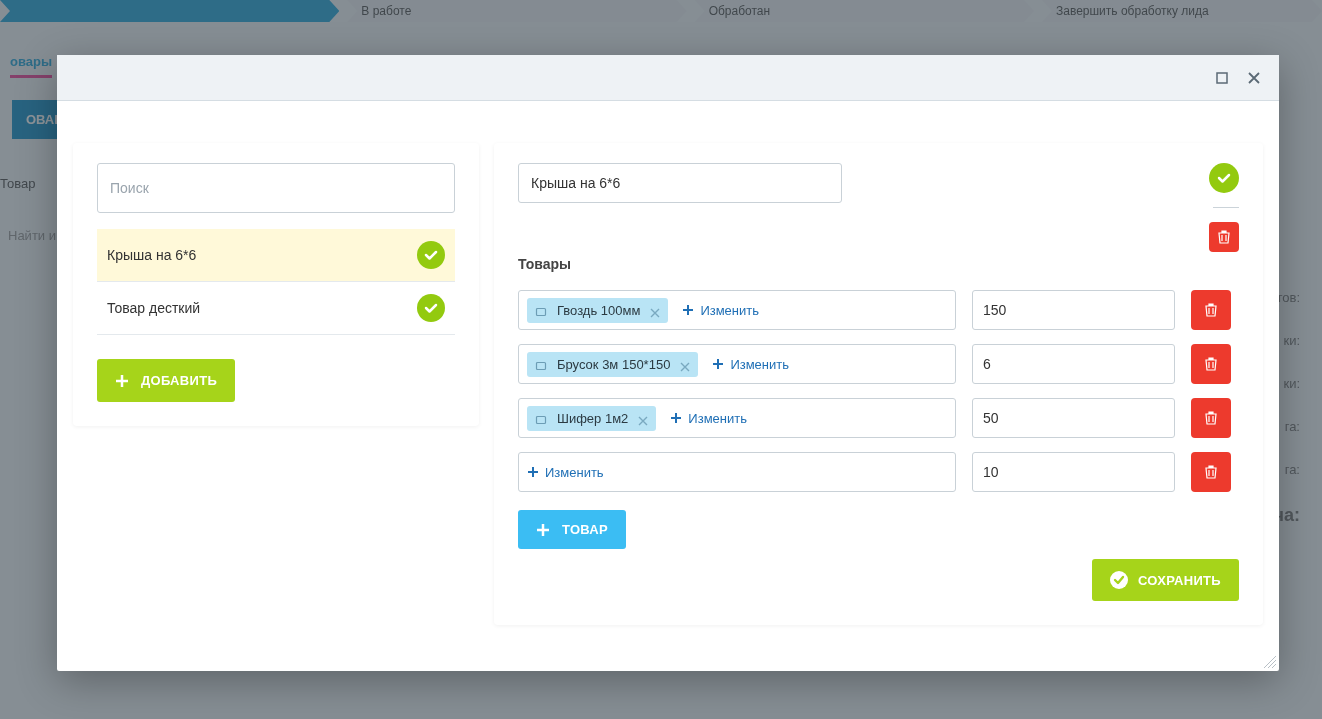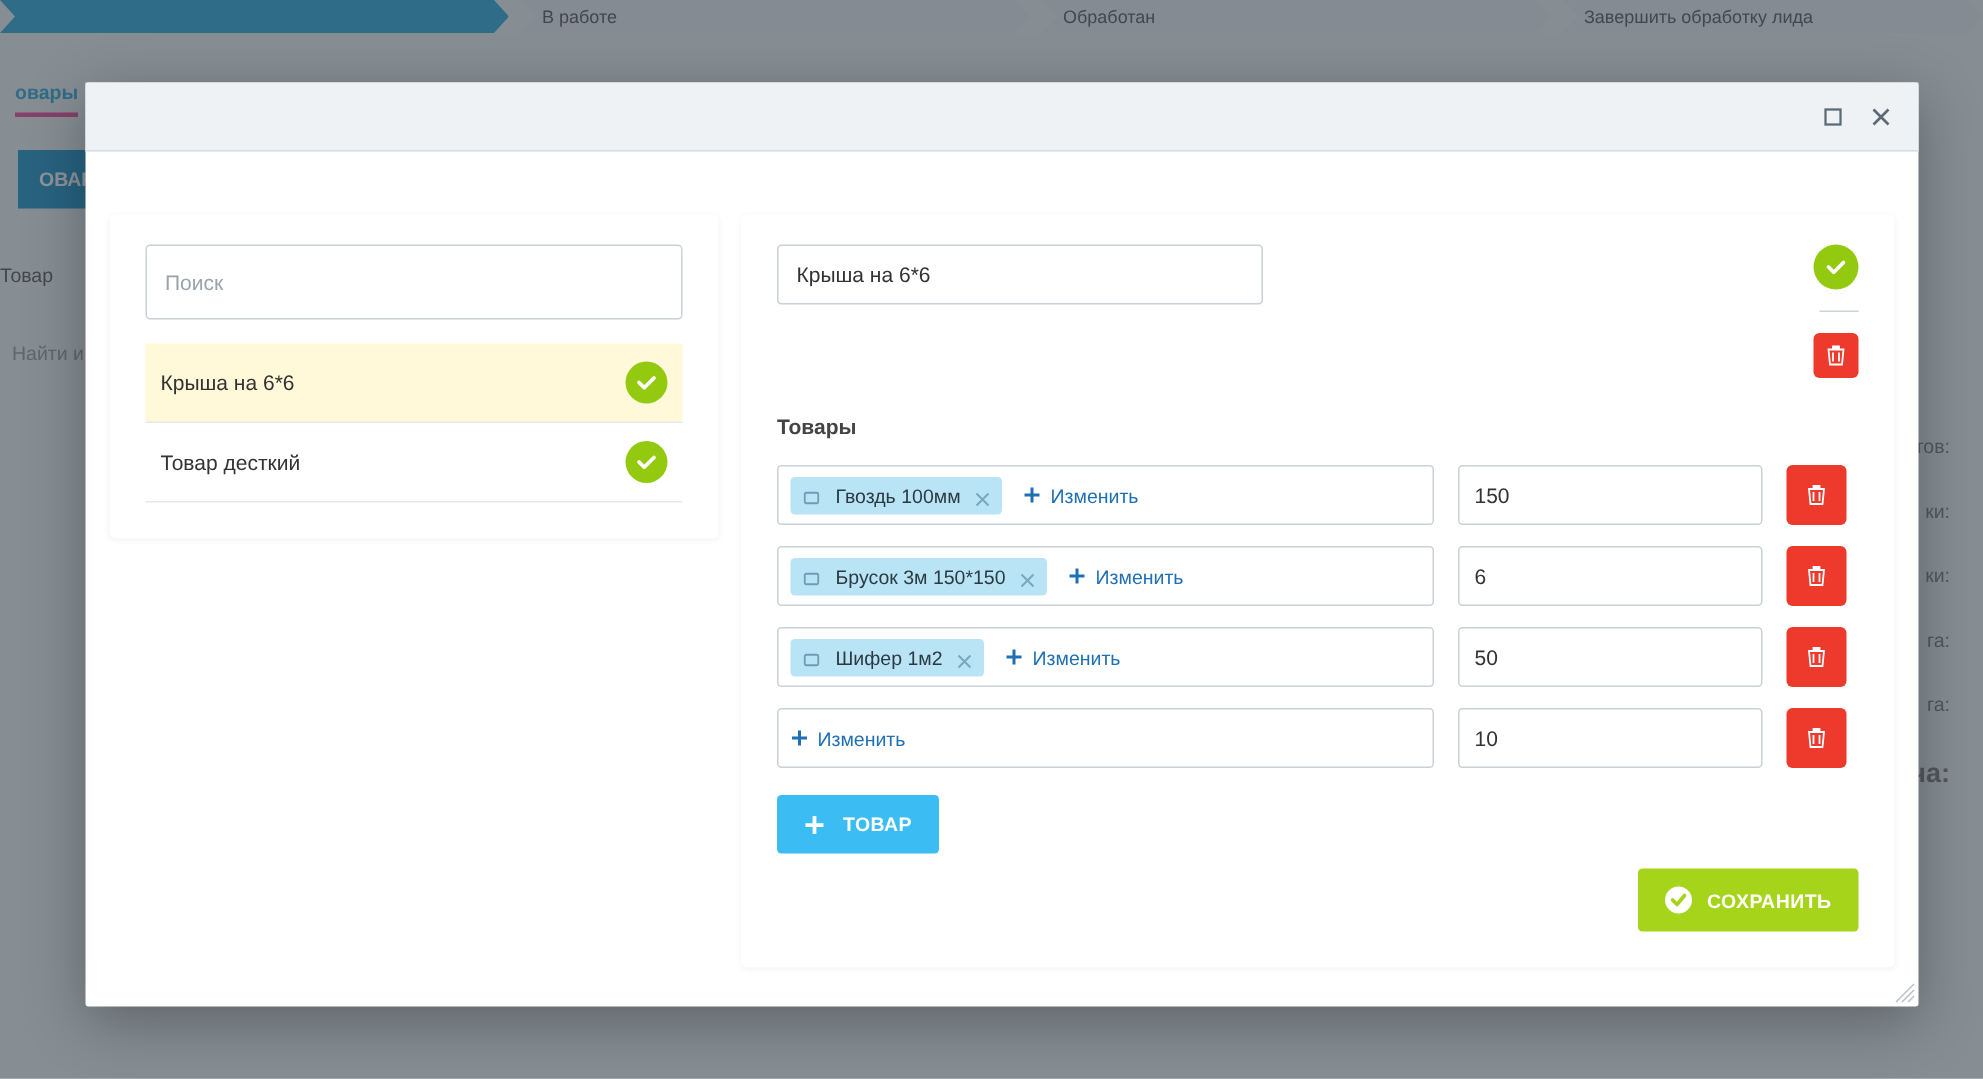--- a/index.html
+++ b/index.html
@@ -117,21 +117,21 @@
 }
 .pr-actions { margin-left: auto; display: flex; flex-direction: column; align-items: flex-end; gap: 12px; }
 .pr-sep { width: 26px; height: 1px; background: #cbd3d9; margin: 2px 0; }
 .circle-check.big { width: 30px; height: 30px; }
 .del-box {
   width: 30px; height: 30px; background: #ed3a2d; border-radius: 4px;
   display: flex; align-items: center; justify-content: center; cursor: pointer;
 }
 .del-box svg { width: 14px; height: 14px; fill: #fff; }
 
-.section-label { margin-top: 24px; font-size: 14px; font-weight: 600; color: #444; }
+.section-label { margin-top: 4px; font-size: 14px; font-weight: 600; color: #444; }
 
 .rows { margin-top: 18px; display: flex; flex-direction: column; gap: 14px; }
 .item-row { display: flex; align-items: stretch; gap: 16px; }
 .item-chipbox {
   flex: 0 0 438px; height: 40px; border: 1px solid #c9d1d7; border-radius: 3px;
   display: flex; align-items: center; padding: 0 8px; gap: 14px;
 }
 .chip {
   display: inline-flex; align-items: flex-end; gap: 10px;
   background: #b9e4f5; border-radius: 3px; padding: 5px 8px; font-size: 13px; color: #2b3a42;
@@ -242,20 +242,26 @@
         </div>
         <div class="set-item">
           <span>Товар десткий</span>
           <span class="circle-check">
             <svg viewBox="0 0 16 16" fill="none" stroke="currentColor" stroke-width="2.5" stroke-linecap="round" stroke-linejoin="round">
                 <path d="M3 8 L6.5 11.5 L13 5"></path>
               </svg>
           </span>
         </div>
       </div>
+      <button class="add-btn">
+        <svg viewBox="0 0 14 14" fill="none" stroke="#fff" stroke-width="2.5">
+            <path d="M7 1 V13 M1 7 H13"></path>
+          </svg>
+        <span>ДОБАВИТЬ</span>
+      </button>
     </div>
 
     <div class="panel-right">
       <div class="pr-toprow">
         <input class="title-input" value="Крыша на 6*6" style="">
         <div class="pr-actions">
           <span class="circle-check big">
             <svg viewBox="0 0 16 16" fill="none" stroke="#fff" stroke-width="2.5" stroke-linecap="round" stroke-linejoin="round">
                 <path d="M3 8 L6.5 11.5 L13 5"></path>
               </svg>

